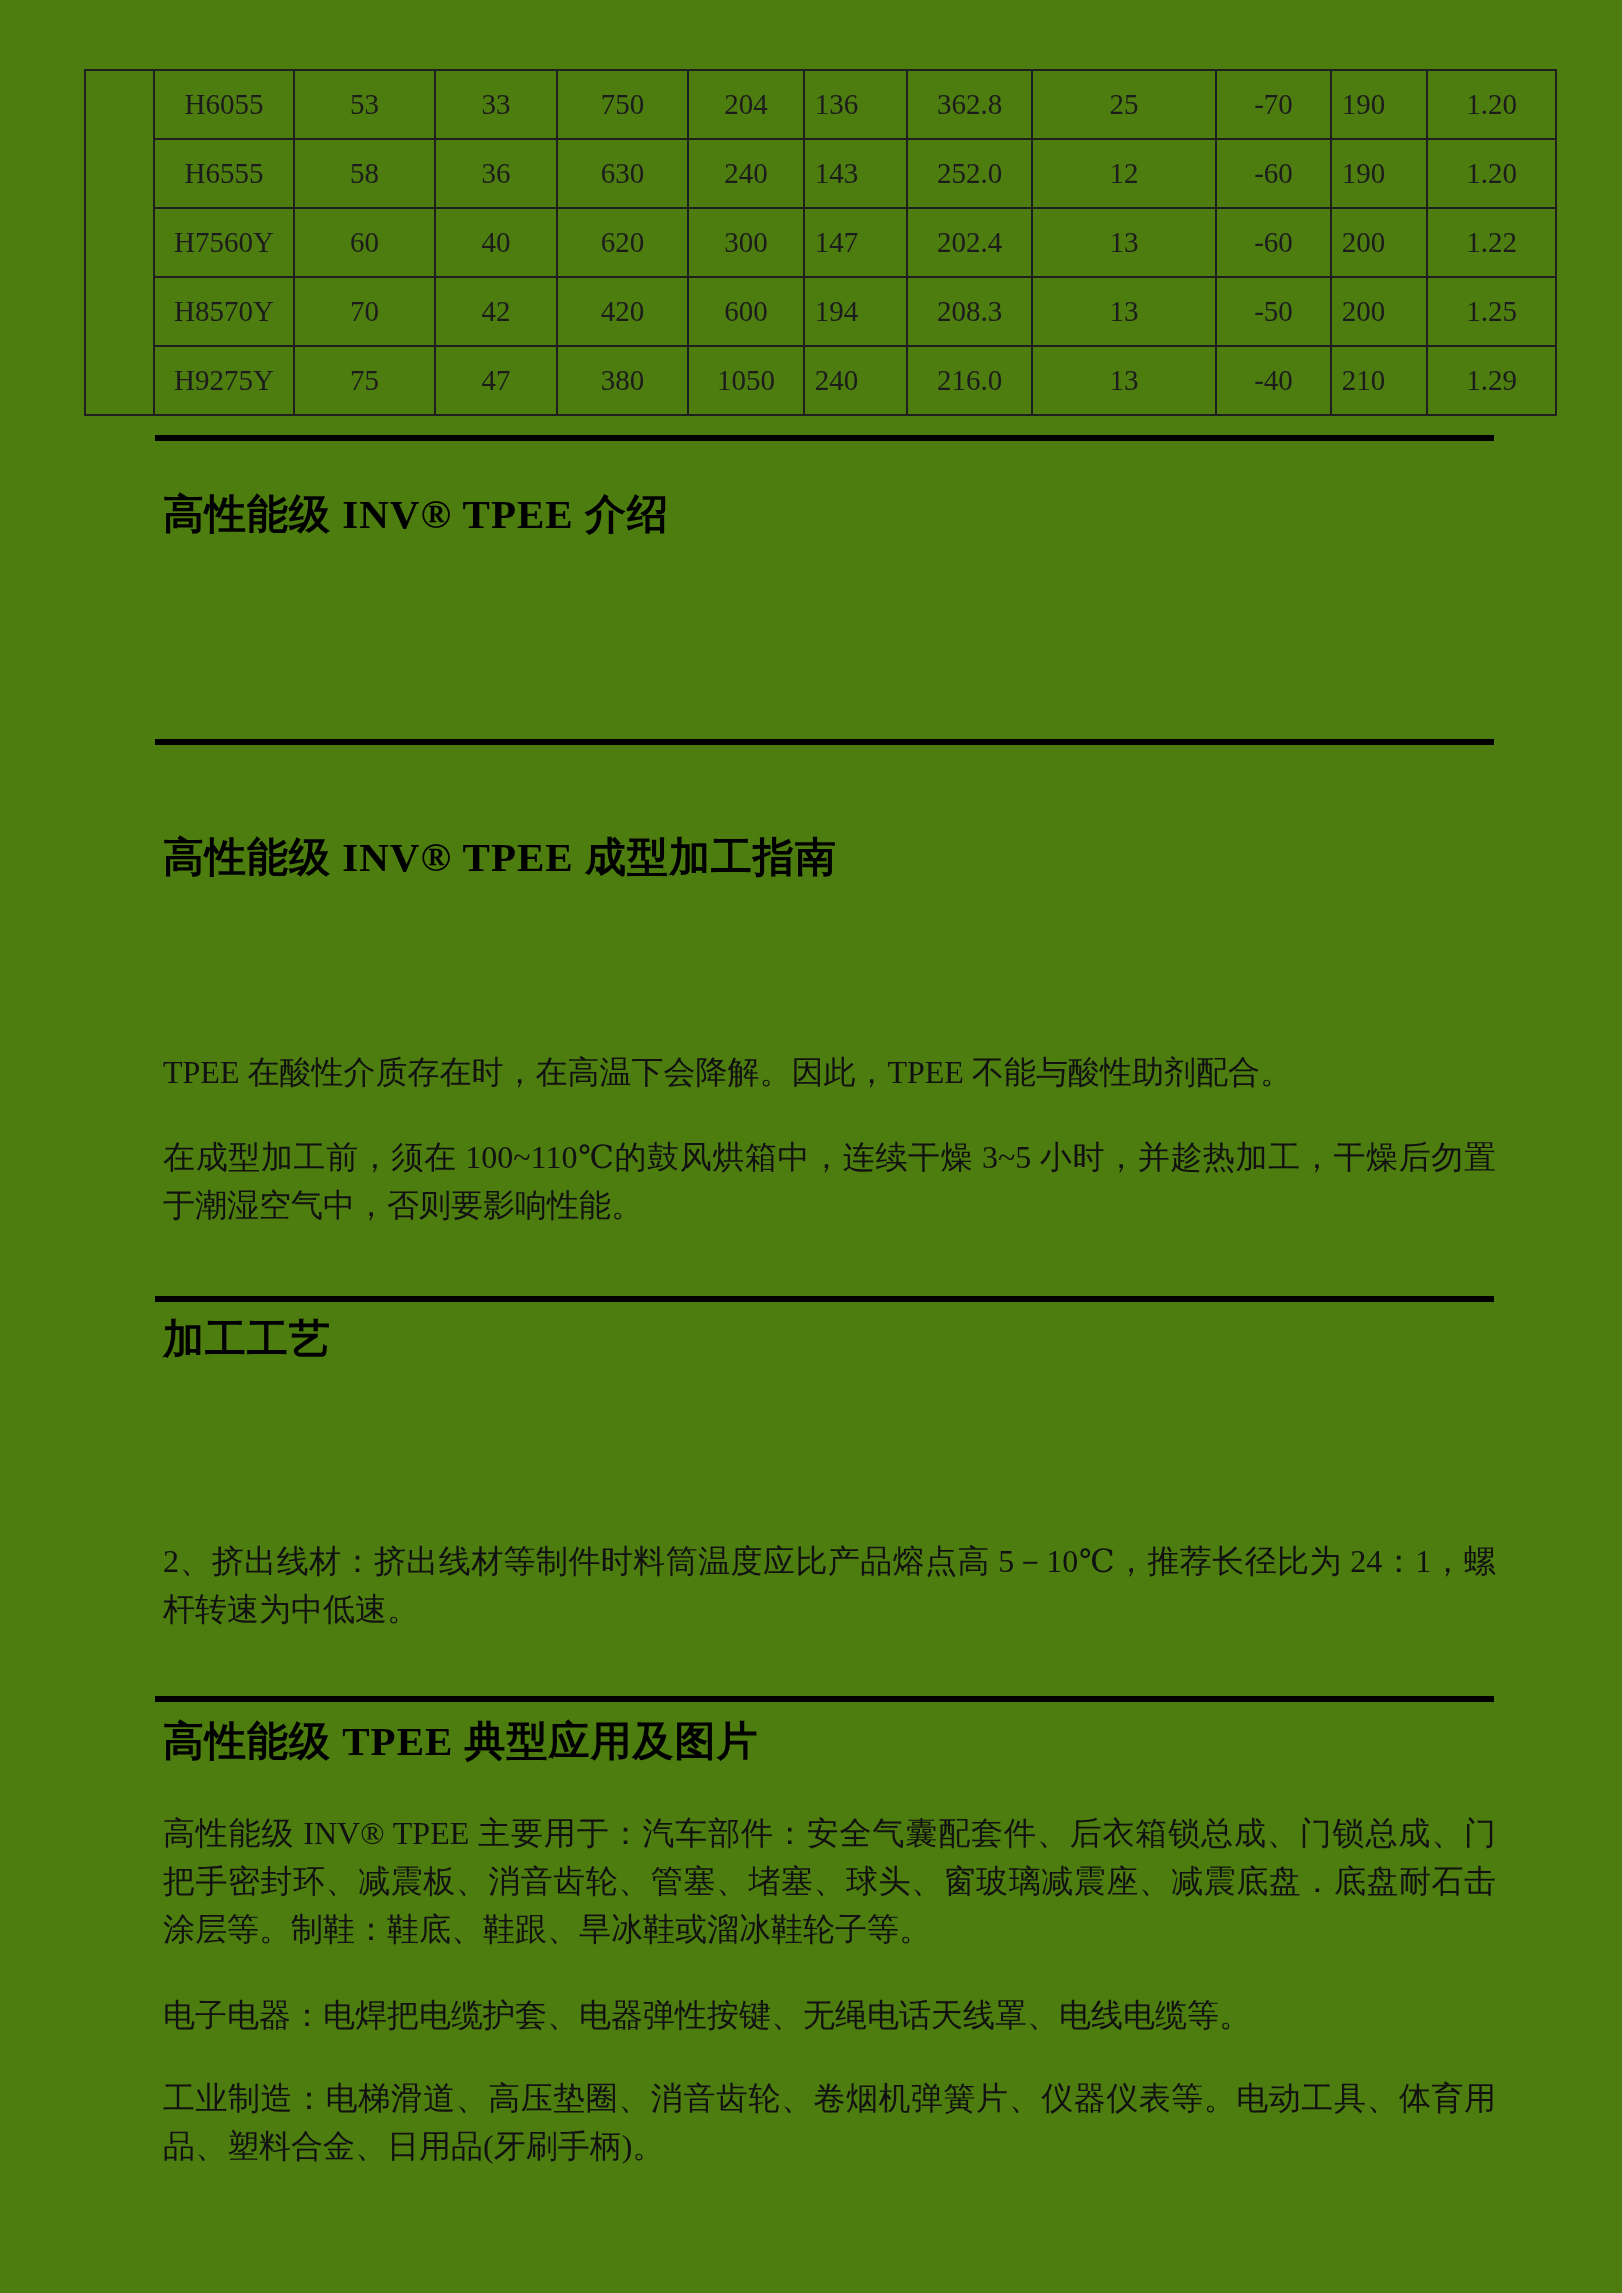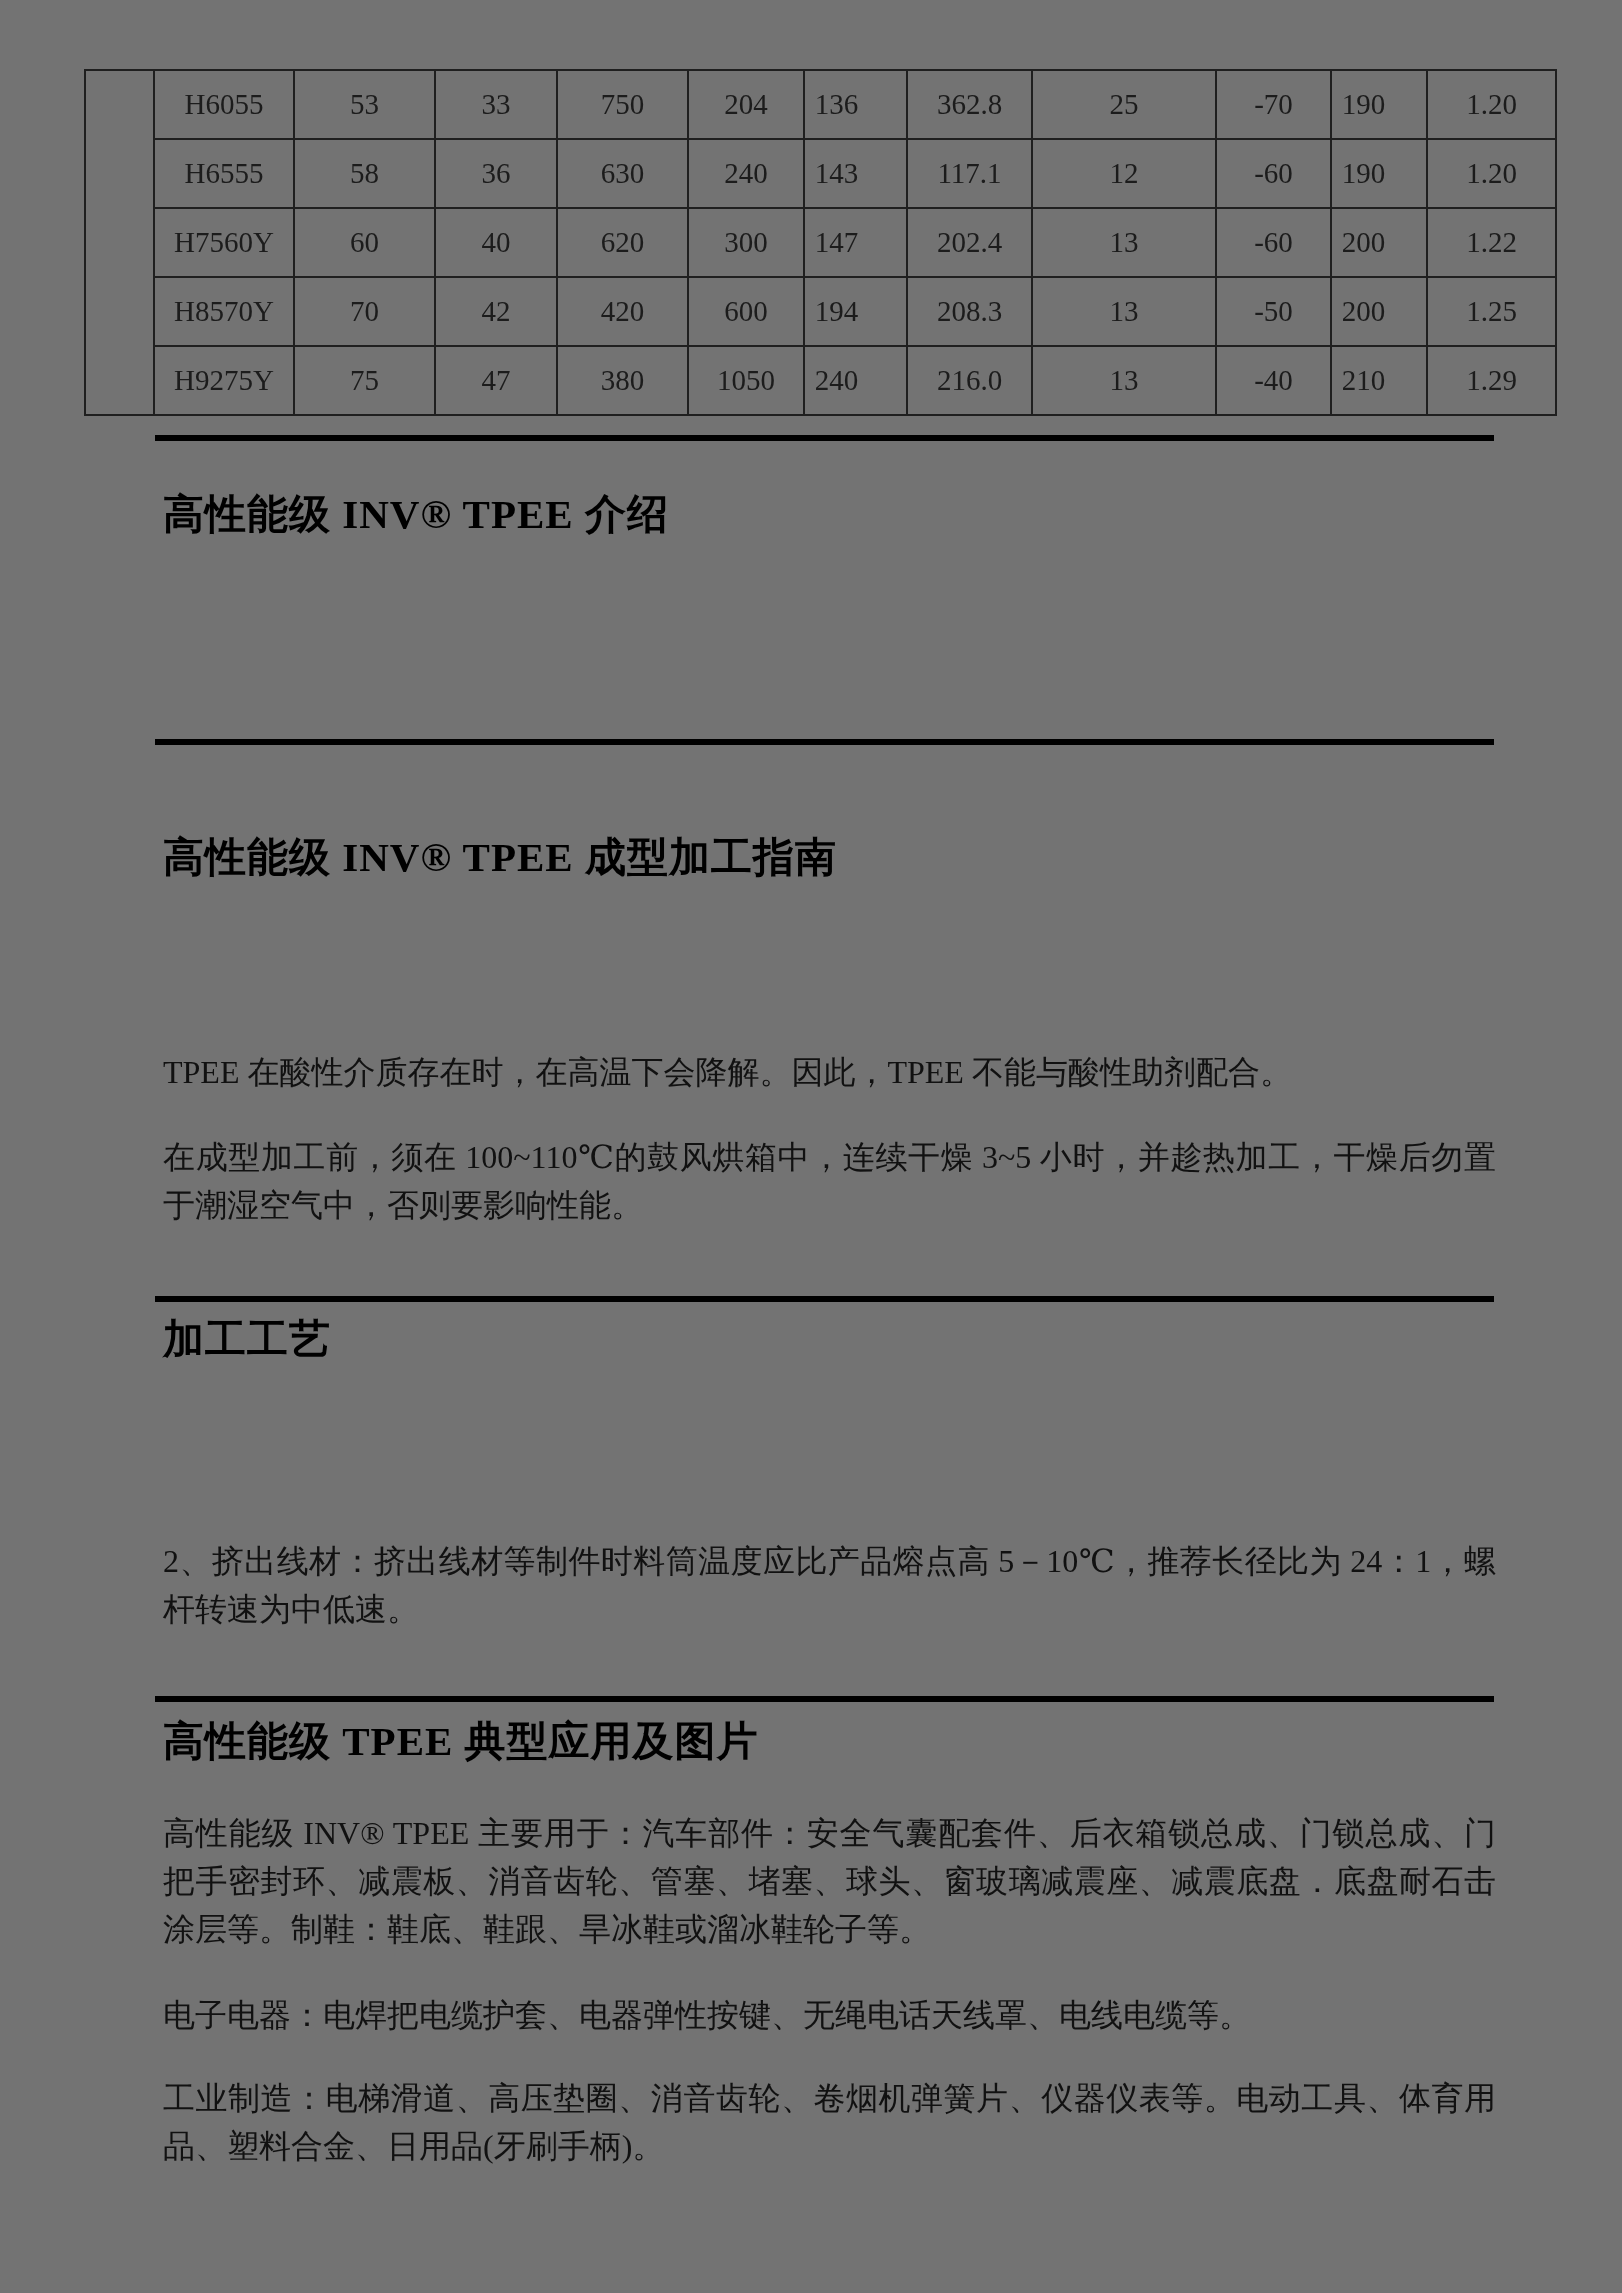--- a/index.html
+++ b/index.html
@@ -1,17 +1,17 @@
 <!DOCTYPE html>
 <html><head>
 <meta charset="utf-8">
 <style>
   html,body{margin:0;padding:0;background:#ffffff;}
   .page{
-    position:relative;width:1622px;height:2294px;background:#737373;
+    position:relative;width:1622px;height:2294px;background:#4d7c0f;
     font-family:"Liberation Serif","DejaVu Serif",serif;color:#161616;overflow:hidden;
   }
   table.props{
     position:absolute;left:84px;top:69px;width:1471px;
     border-collapse:collapse;table-layout:fixed;
     border:2.9px solid #1f1f1f;
   }
   table.props td{
     border:2px solid #1f1f1f;height:67px;padding:0;
     font-size:29px;text-align:center;vertical-align:middle;color:#1c1c1c;
@@ -62,21 +62,21 @@
         <td class="left">190</td>
         <td>1.20</td>
       </tr>
       <tr>
         <td>H6555</td>
         <td>58</td>
         <td>36</td>
         <td>630</td>
         <td>240</td>
         <td class="left">143</td>
-        <td>117.1</td>
+        <td>252.0</td>
         <td>12</td>
         <td>-60</td>
         <td class="left">190</td>
         <td>1.20</td>
       </tr>
       <tr>
         <td>H7560Y</td>
         <td>60</td>
         <td>40</td>
         <td>620</td>

